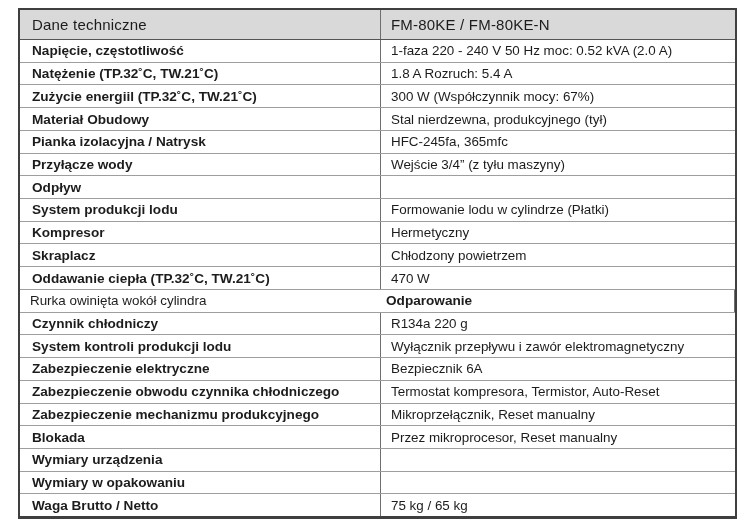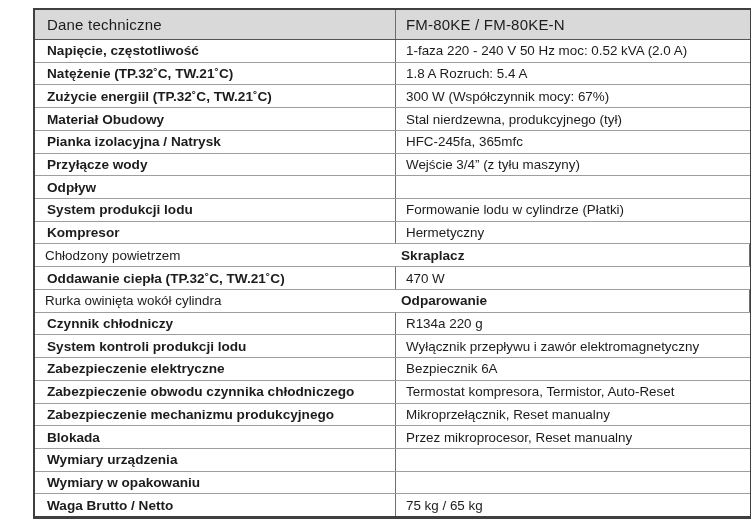--- a/index.html
+++ b/index.html
@@ -15,21 +15,20 @@
   body{font-family:"Liberation Sans","DejaVu Sans",sans-serif;color:var(--text);}
   .spec-table{
     position:absolute;
     left:18px; top:8px;
     width:719px; height:511px;
     border:2px solid var(--border-dark);
     border-bottom-width:3px;
     background:#fff;
     display:flex;
     flex-direction:column;
-    margin-left:15px;
   }
   .tr{
     display:flex;
     flex:1 1 auto;
     border-bottom:1px solid var(--row-line);
     min-height:0;
   }
   .tr:last-child{border-bottom:none;}
   .tr.thead{
     flex:0 0 30px;
@@ -103,22 +102,22 @@
     <div class="td c1 label">System produkcji lodu</div>
     <div class="td c2 value">Formowanie lodu w cylindrze (Płatki)</div>
   </div>
 
   <div class="tr">
     <div class="td c1 label">Kompresor</div>
     <div class="td c2 value">Hermetyczny</div>
   </div>
 
   <div class="tr">
+    <div class="td c1 label">Skraplacz</div>
     <div class="td c2 value">Chłodzony powietrzem</div>
-    <div class="td c1 label">Skraplacz</div>
   </div>
 
   <div class="tr">
     <div class="td c1 label">Oddawanie ciepła (TP.32˚C, TW.21˚C)</div>
     <div class="td c2 value">470 W</div>
   </div>
 
   <div class="tr">
     <div class="td c2 value">Rurka owinięta wokół cylindra</div>
     <div class="td c1 label">Odparowanie</div>

